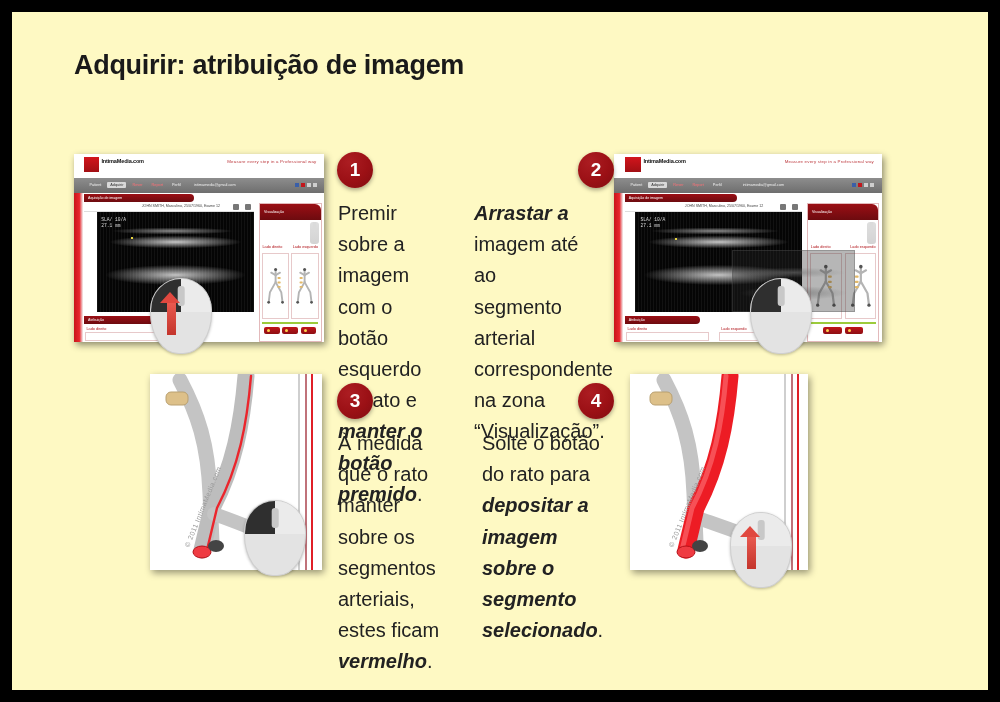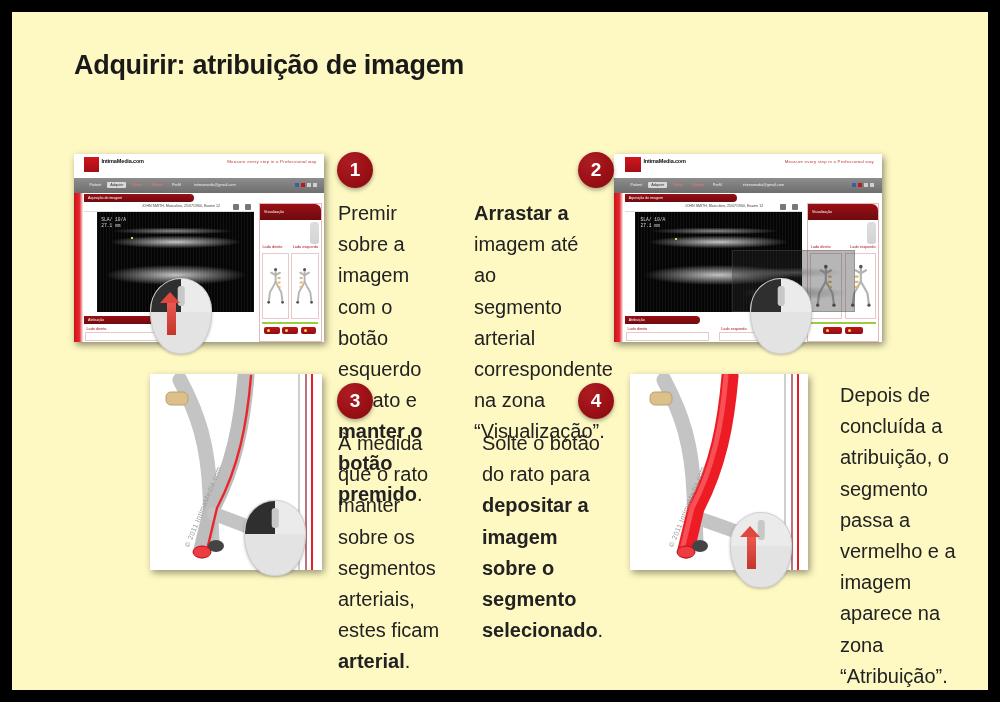--- a/index.html
+++ b/index.html
@@ -18,21 +18,21 @@
 
   
   .badge { position:absolute; width:36px; height:36px; border-radius:50%;
            background:radial-gradient(circle at 34% 28%, #ac1d22 0%, #9b1015 55%, #800d12 100%);
            color:#fff; font-size:19px; font-weight:600; display:flex;
            align-items:center; justify-content:center;
            box-shadow:0 2px 4px rgba(0,0,0,.35); }
 
   
   .caption { position:absolute; font-size:20px; line-height:1.56; color:#222; }
-  .caption b { font-weight:bold; }
+  .caption b { font-weight:bold;font-style:italic; }
   .ta-right { text-align:left; }
 
   
   .shot { position:absolute; background:#fff; overflow:hidden;
           box-shadow:2px 3px 7px rgba(0,0,0,.45); }
   .shot .lred { position:absolute; left:0; top:0; bottom:0; width:3.5%;
                 background:linear-gradient(90deg,#c9141b 0%, #e8262d 60%, #f3f3f3 100%); }
   .hdr { position:absolute; left:0; right:0; top:0; height:13%; background:#fff; }
   .logo-sq { position:absolute; left:4%; top:12%; width:6%; height:62%;
              background:linear-gradient(180deg,#d2151c,#a20f14); }
@@ -378,21 +378,21 @@
   <div class="mouse" style="left:232px; top:488px; width:62px; height:76px;">
     <div class="lbtn"></div>
     <div class="rbtn"></div>
     <div class="wheel"></div>
   </div>
 
   <div class="badge" style="left:325px; top:371px;">
     <span>3</span>
   </div>
   <div class="caption" style="left:326px; top:416px; width:110px;">
-    <span>À medida que o rato manter sobre os segmentos arteriais, estes ficam </span><b>arterial</b><span>.</span>
+    <span>À medida que o rato manter sobre os segmentos arteriais, estes ficam </span><b>vermelho</b><span>.</span>
   </div>
 
   <div class="zoom-card" style="left:618px; top:362px; width:178px; height:196px;">
     <svg viewBox="0 0 178 196" width="178" height="196">
       <g fill="none" stroke-linecap="round">
         <path d="M34 6 C52 40 62 70 64 120 L66 168" stroke="#c4c4c4" stroke-width="15"></path>
         <path d="M68 144 C96 154 122 162 146 174" stroke="#c4c4c4" stroke-width="14"></path>
         <path d="M100 2 C96 50 88 92 66 134 L56 176" stroke="#ed1c24" stroke-width="17"></path>
         <path d="M100 2 C96 50 88 92 66 134 L56 176" stroke="#ff7b80" stroke-width="5" opacity=".55" transform="translate(-4,0)"></path>
       </g>
@@ -416,16 +416,15 @@
     <div class="arrow"></div>
   </div>
 
   <div class="badge" style="left:566px; top:371px;">
     <span>4</span>
   </div>
   <div class="caption ta-right" style="left:470px; top:416px; width:128px;">
     <span>Solte o botão do rato para </span><b>depositar a imagem sobre o segmento selecionado</b><span>.</span>
   </div>
 
-  <div class="caption" style="left:828px; top:368px; width:130px;">Depois de concluída a atribuição, o segmento passa a vermelho e a imagem aparece na zona “Atribuição”.</div>
 
 </div>
 </div>
 
 </body></html>

